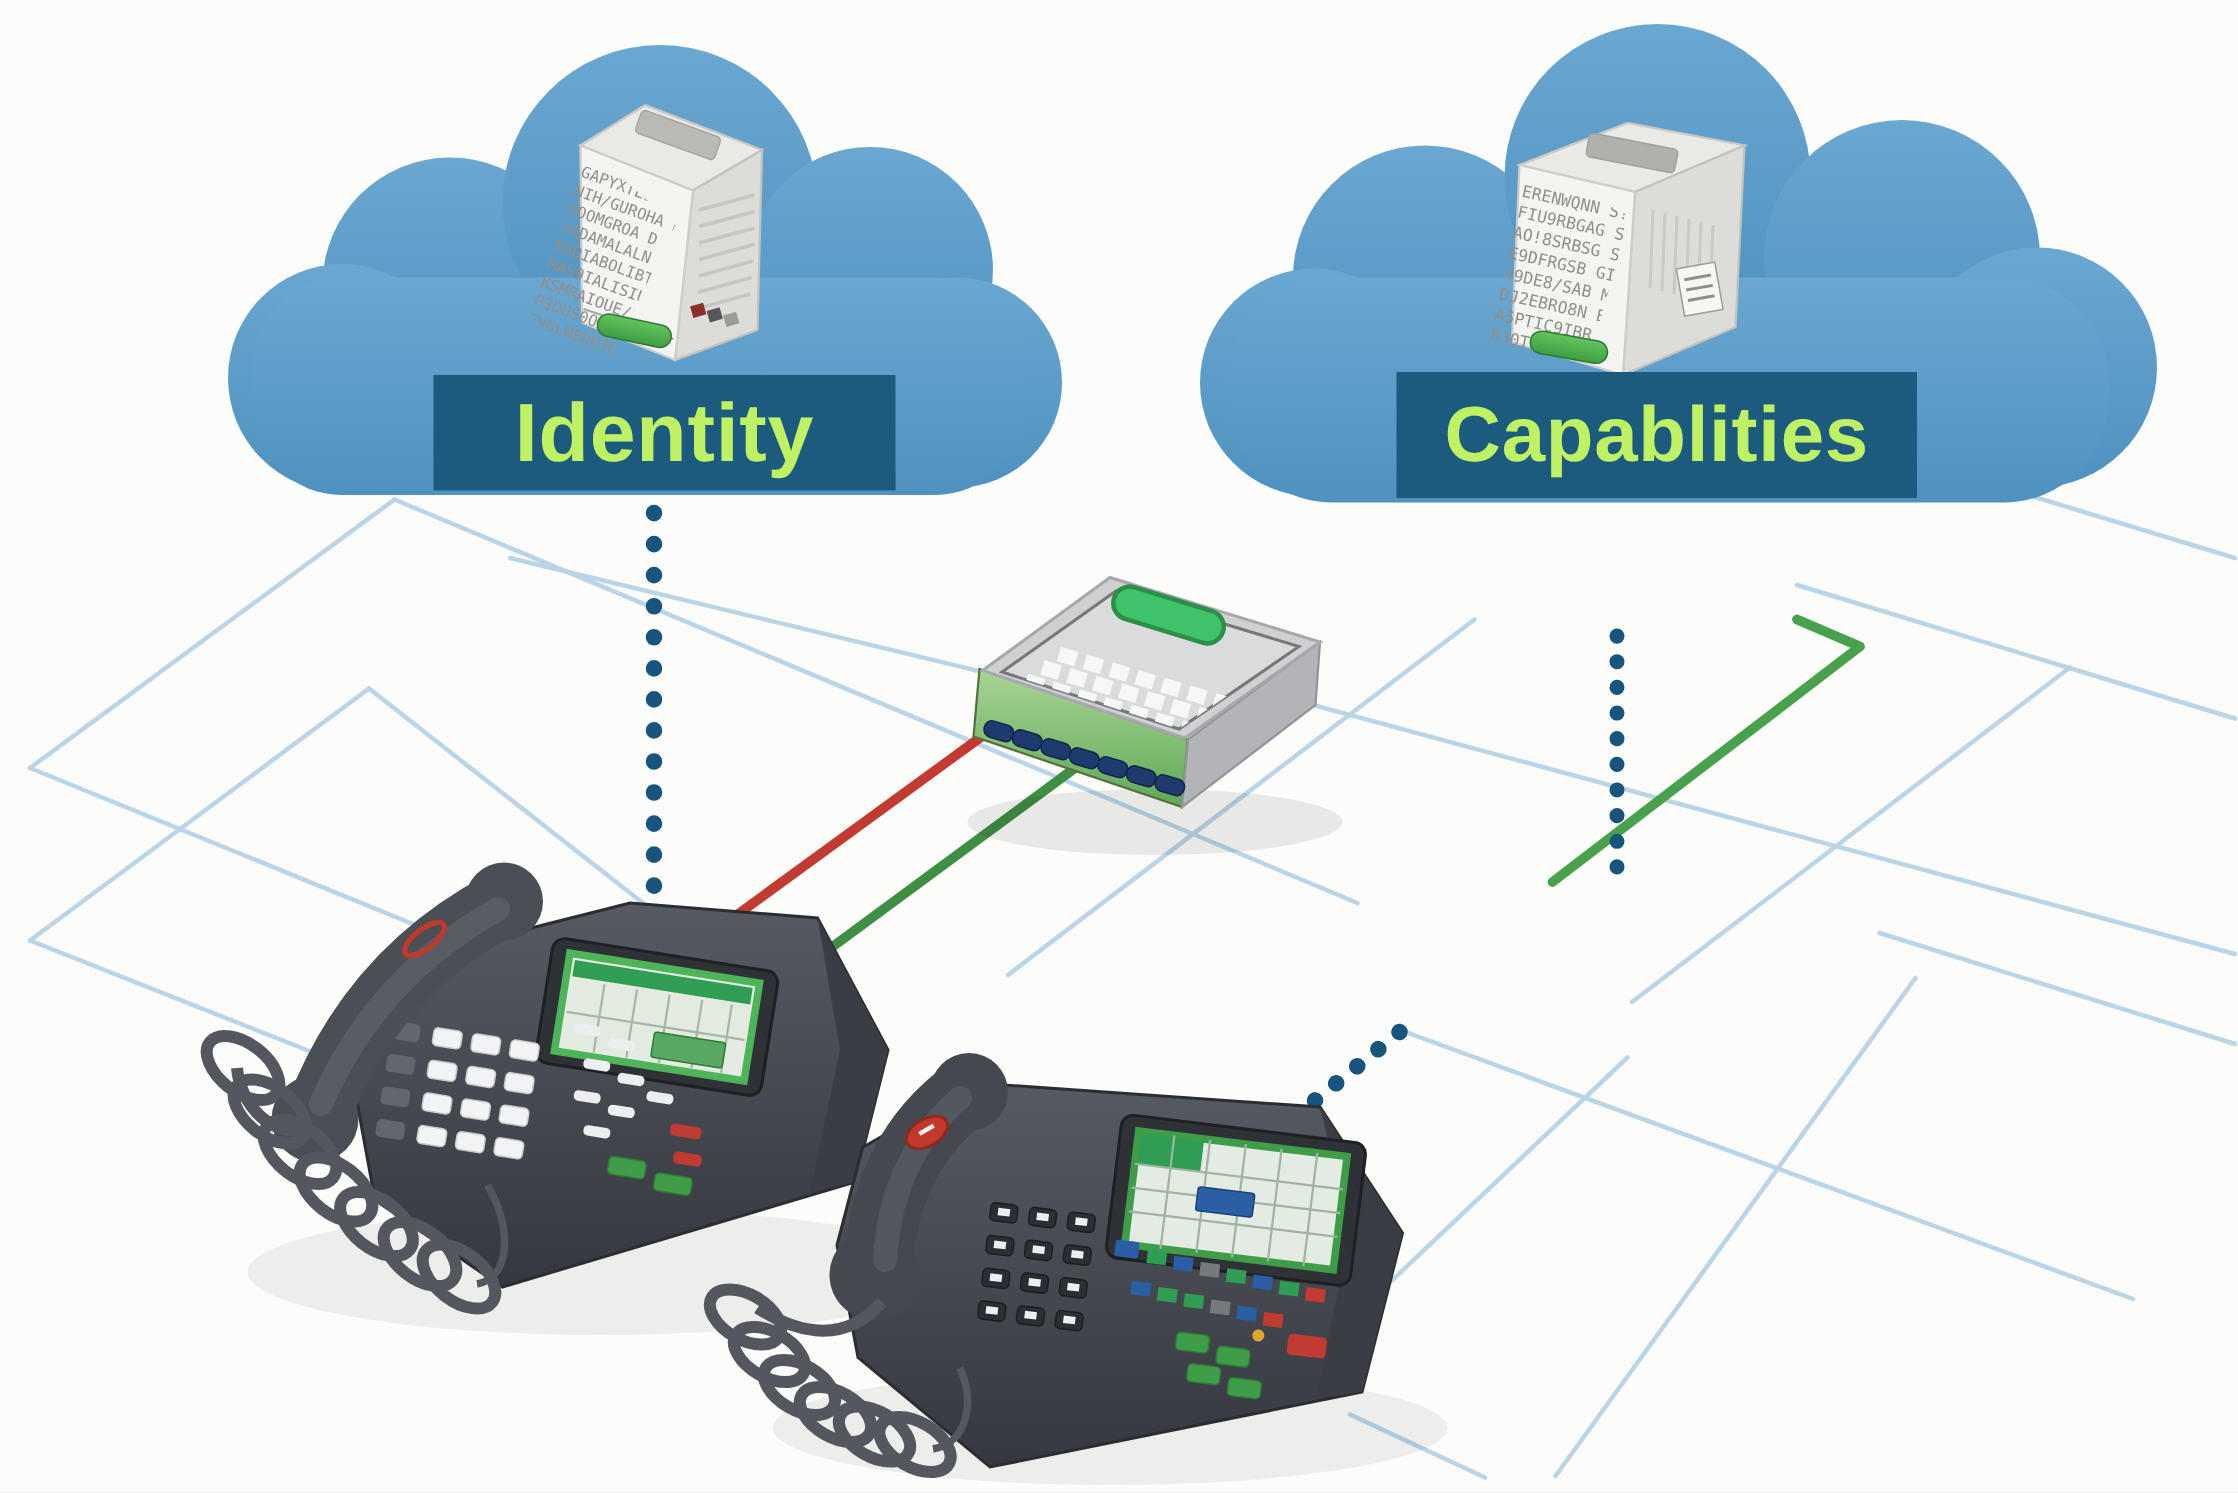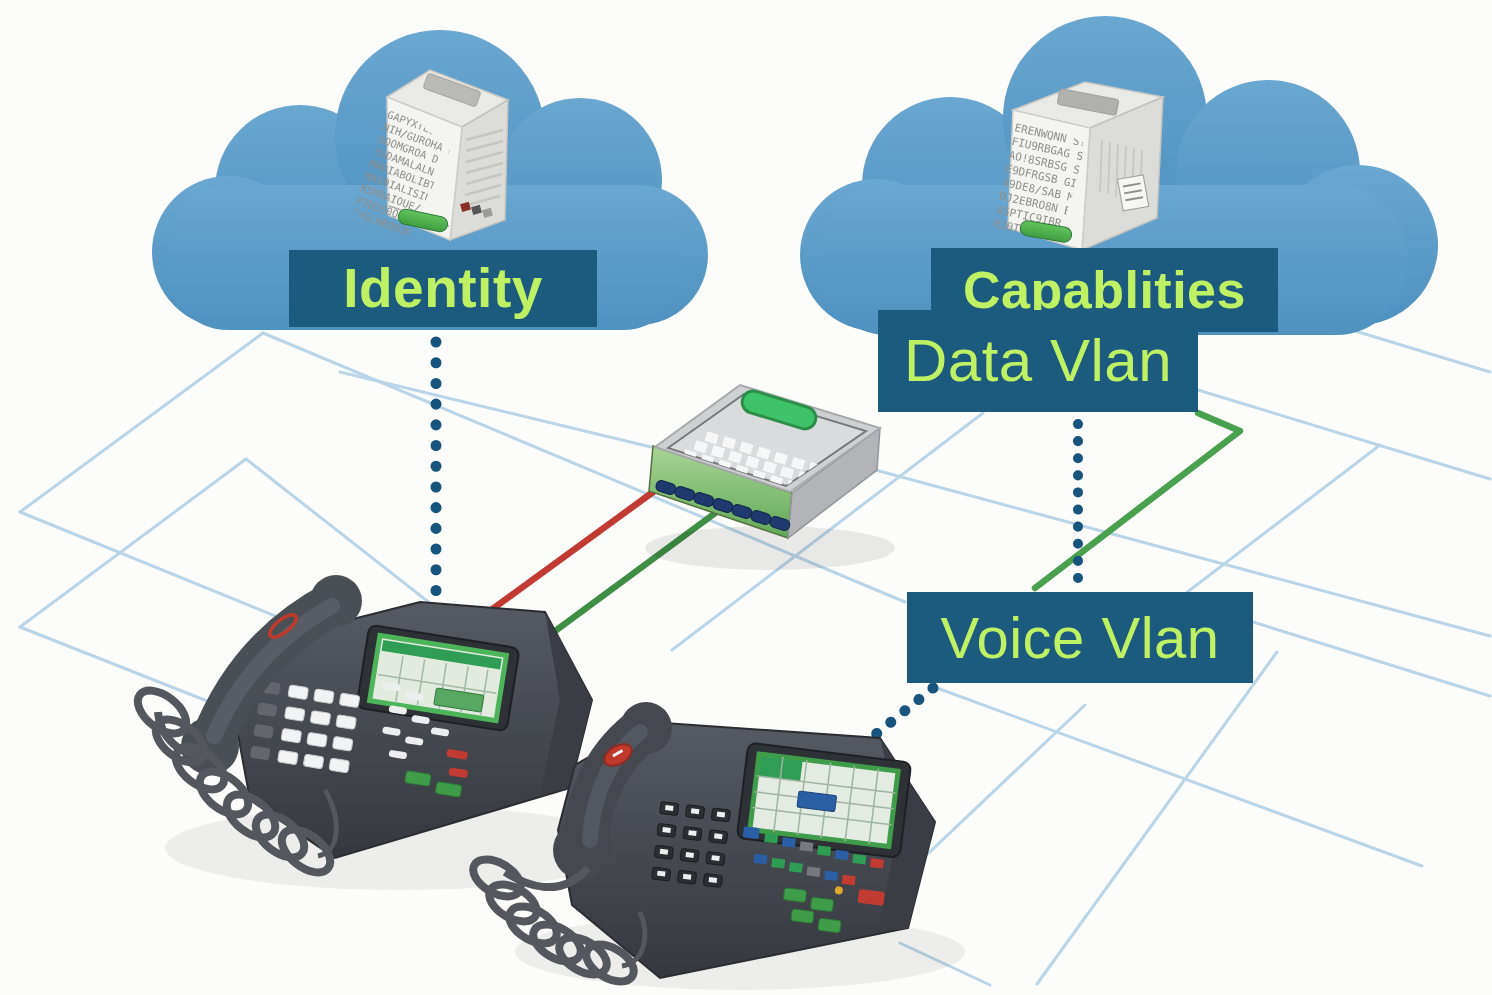--- a/index.html
+++ b/index.html
@@ -375,19 +375,13 @@
     </g>
   </g>
 </svg>
 
   <div class="label-box label-bold" id="identity-box">
     <span>Identity</span>
   </div>
   <div class="label-box label-bold" id="capabilities-box">
     <span>Capablities</span>
   </div>
-  <div class="label-box label-reg" id="datavlan-box">
-    <span>Data Vlan</span>
-  </div>
-  <div class="label-box label-reg" id="voicevlan-box">
-    <span>Voice Vlan</span>
-  </div>
 </div>
 
 </body></html>

